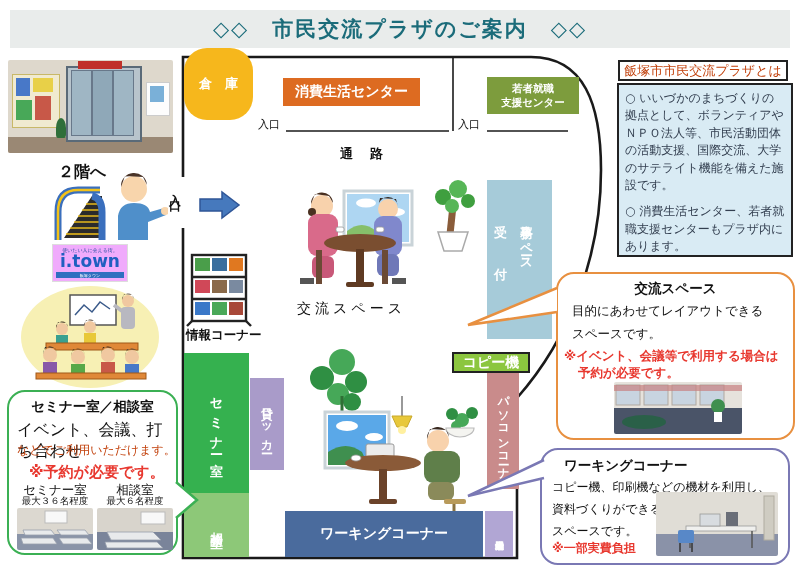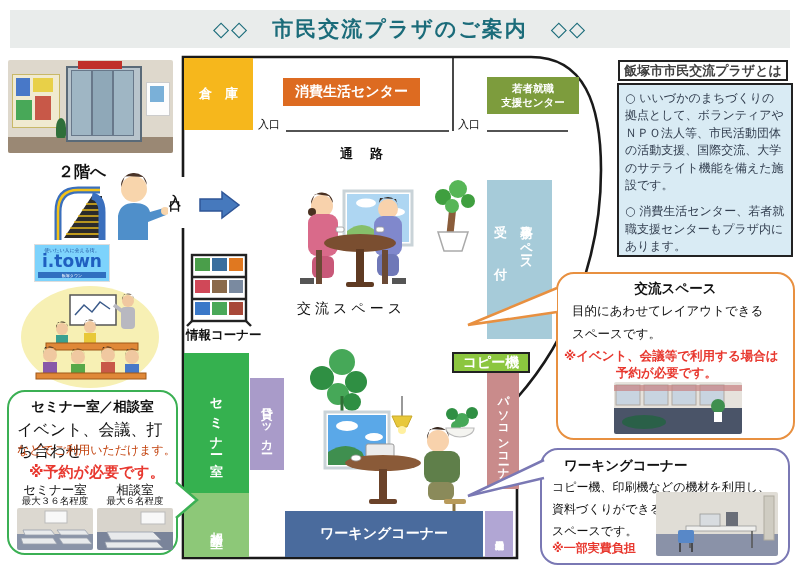--- a/index.html
+++ b/index.html
@@ -13,21 +13,21 @@
   .title-text{color:#1b6c7a;font-size:21px;font-weight:bold;letter-spacing:2px;}
   
   .room{display:flex;align-items:center;justify-content:center;color:#fff;font-weight:bold;text-align:center;}
   .vtext{writing-mode:vertical-rl;text-orientation:upright;line-height:1;}
   
   .callout{background:#fff;border-radius:18px;}
   .red{color:#e8382f;font-weight:bold;}
   .photo{overflow:hidden;border-radius:2px;}
   
   .info-title{background:#fff;border:2px solid #222;display:flex;align-items:center;justify-content:center;
-              color:#404040;font-weight:bold;font-size:13px;}
+              color:#c2410c;font-weight:normal;font-size:13px;}
   .info-body{background:#d9ebf4;border:2px solid #222;color:#333f50;font-size:12px;line-height:1.45;
              padding:5px 6px;box-sizing:border-box;}
   .info-body .para{margin:0 0 9px 0;}
 </style>
 </head>
 <body>
 
 <div id="canvas">
 
   <div class="abs title-bar">
@@ -132,21 +132,21 @@
       <line x1="454" y1="504" x2="454" y2="514" stroke="#8a7240" stroke-width="3"></line>
       <rect x="366" y="444" width="28" height="15" rx="2" fill="#ececec" stroke="#999" stroke-width="1"></rect>
       <rect x="362" y="459" width="36" height="3" rx="1.5" fill="#c8c8c8"></rect>
       <ellipse cx="383" cy="463" rx="38" ry="8" fill="#8a5a38"></ellipse>
       <rect x="379" y="469" width="8" height="30" fill="#6b432a"></rect>
       <rect x="369" y="499" width="28" height="5" rx="2" fill="#6b432a"></rect>
       <ellipse cx="356" cy="458" rx="5" ry="3" fill="#fff" stroke="#999" stroke-width="0.8"></ellipse>
     </g>
   </svg>
 
-  <div class="abs room" style="left:184px;top:58px;width:69px;height:72px;background:#f6b71c;font-size:13px;">
+  <div class="abs room" style="left:184px;top:48px;width:69px;height:72px;background:#f6b71c;font-size:13px;border-radius:23px;">
     <span>倉　庫</span>
   </div>
   <div class="abs room" style="left:283px;top:78px;width:137px;height:28px;background:#dd6b21;font-size:14px;">
     <span>消費生活センター</span>
   </div>
   <div class="abs room pre" style="left:487px;top:77px;width:92px;height:37px;background:#7d9c3d;font-size:10.5px;line-height:1.3;">
     <span class="pre">若者就職
 支援センター</span>
   </div>
 
@@ -219,21 +219,21 @@
     <path d="M54,58 L54,30 Q54,16 44,14" fill="none" stroke="#3a6fbd" stroke-width="7"></path>
   </svg>
 
   <svg class="abs" style="left:108px;top:172px;" width="60" height="68" viewBox="0 0 60 68">
     <circle cx="26" cy="17" r="13" fill="#f8d5ac"></circle>
     <path d="M13,15 a13,13 0 0 1 26,-2 l-4,-8 -18,-1 Z" fill="#4a3428"></path>
     <path d="M10,68 L10,44 Q12,31 26,31 Q40,31 42,40 L56,36 L58,43 L40,50 L40,68 Z" fill="#4f8fca"></path>
     <circle cx="57" cy="39" r="4" fill="#f8d5ac"></circle>
   </svg>
 
-  <div class="abs" style="left:34px;top:244px;width:74px;height:36px;background:#7dd3fc;border:1px solid #ddd;text-align:center;">
+  <div class="abs" style="left:52px;top:244px;width:74px;height:36px;background:#f0abfc;border:1px solid #ddd;text-align:center;">
     <div style="font-size:5px;color:#1a4a9a;margin-top:2px;">使いたい人に会える街。</div>
     <div style="font-size:17px;font-weight:bold;color:#1f5fc0;line-height:1;">i.town</div>
     <div style="height:6px;background:#2f6fc0;margin:2px 3px 0 3px;display:flex;align-items:center;justify-content:center;">
       <span style="font-size:4px;color:#fff;">飯塚タウン</span>
     </div>
   </div>
 
   <svg class="abs" style="left:20px;top:285px;" width="140" height="105" viewBox="0 0 140 105">
     <ellipse cx="70" cy="52" rx="69" ry="51" fill="#f7f0b4"></ellipse>
     <rect x="50" y="10" width="46" height="30" fill="#fff" stroke="#555" stroke-width="1.5"></rect>
@@ -309,21 +309,21 @@
   </div>
 
   <svg class="abs" style="left:455px;top:275px;z-index:4;" width="110" height="60" viewBox="0 0 110 60">
     <path d="M102,13 L13,50 L102,37" fill="#fff" stroke="#e89040" stroke-width="2.5"></path>
   </svg>
   <div class="abs callout" style="left:556px;top:272px;width:239px;height:168px;border:2.5px solid #e89040;box-sizing:border-box;z-index:3;">
     <div class="abs" style="left:0;top:6px;width:100%;text-align:center;font-size:13.5px;font-weight:bold;color:#111;">交流スペース</div>
     <div class="abs" style="left:14px;top:29px;font-size:12.5px;color:#111;">目的にあわせてレイアウトできる</div>
     <div class="abs" style="left:14px;top:52px;font-size:12.5px;color:#111;">スペースです。</div>
     <div class="abs red" style="left:6px;top:74px;font-size:12.5px;">※イベント、会議等で利用する場合は</div>
-    <div class="abs red" style="left:20px;top:91px;font-size:12.5px;margin-left:38px;">予約が必要です。</div>
+    <div class="abs red" style="left:20px;top:91px;font-size:12.5px;">予約が必要です。</div>
     <svg class="abs photo" style="left:56px;top:108px;" width="128" height="52" viewBox="0 0 128 52">
       <rect width="128" height="26" fill="#e6e2dc"></rect>
       <g fill="#c8d4e0" stroke="#b0a8a0" stroke-width="1">
         <rect x="2" y="3" width="24" height="20"></rect>
           <rect x="30" y="3" width="24" height="20"></rect>
         <rect x="58" y="3" width="24" height="20"></rect>
           <rect x="86" y="3" width="24" height="20"></rect>
       </g>
       <rect x="0" y="3" width="128" height="6" fill="#c88080" opacity="0.7"></rect>
       <rect y="26" width="128" height="26" fill="#4a5468"></rect>

